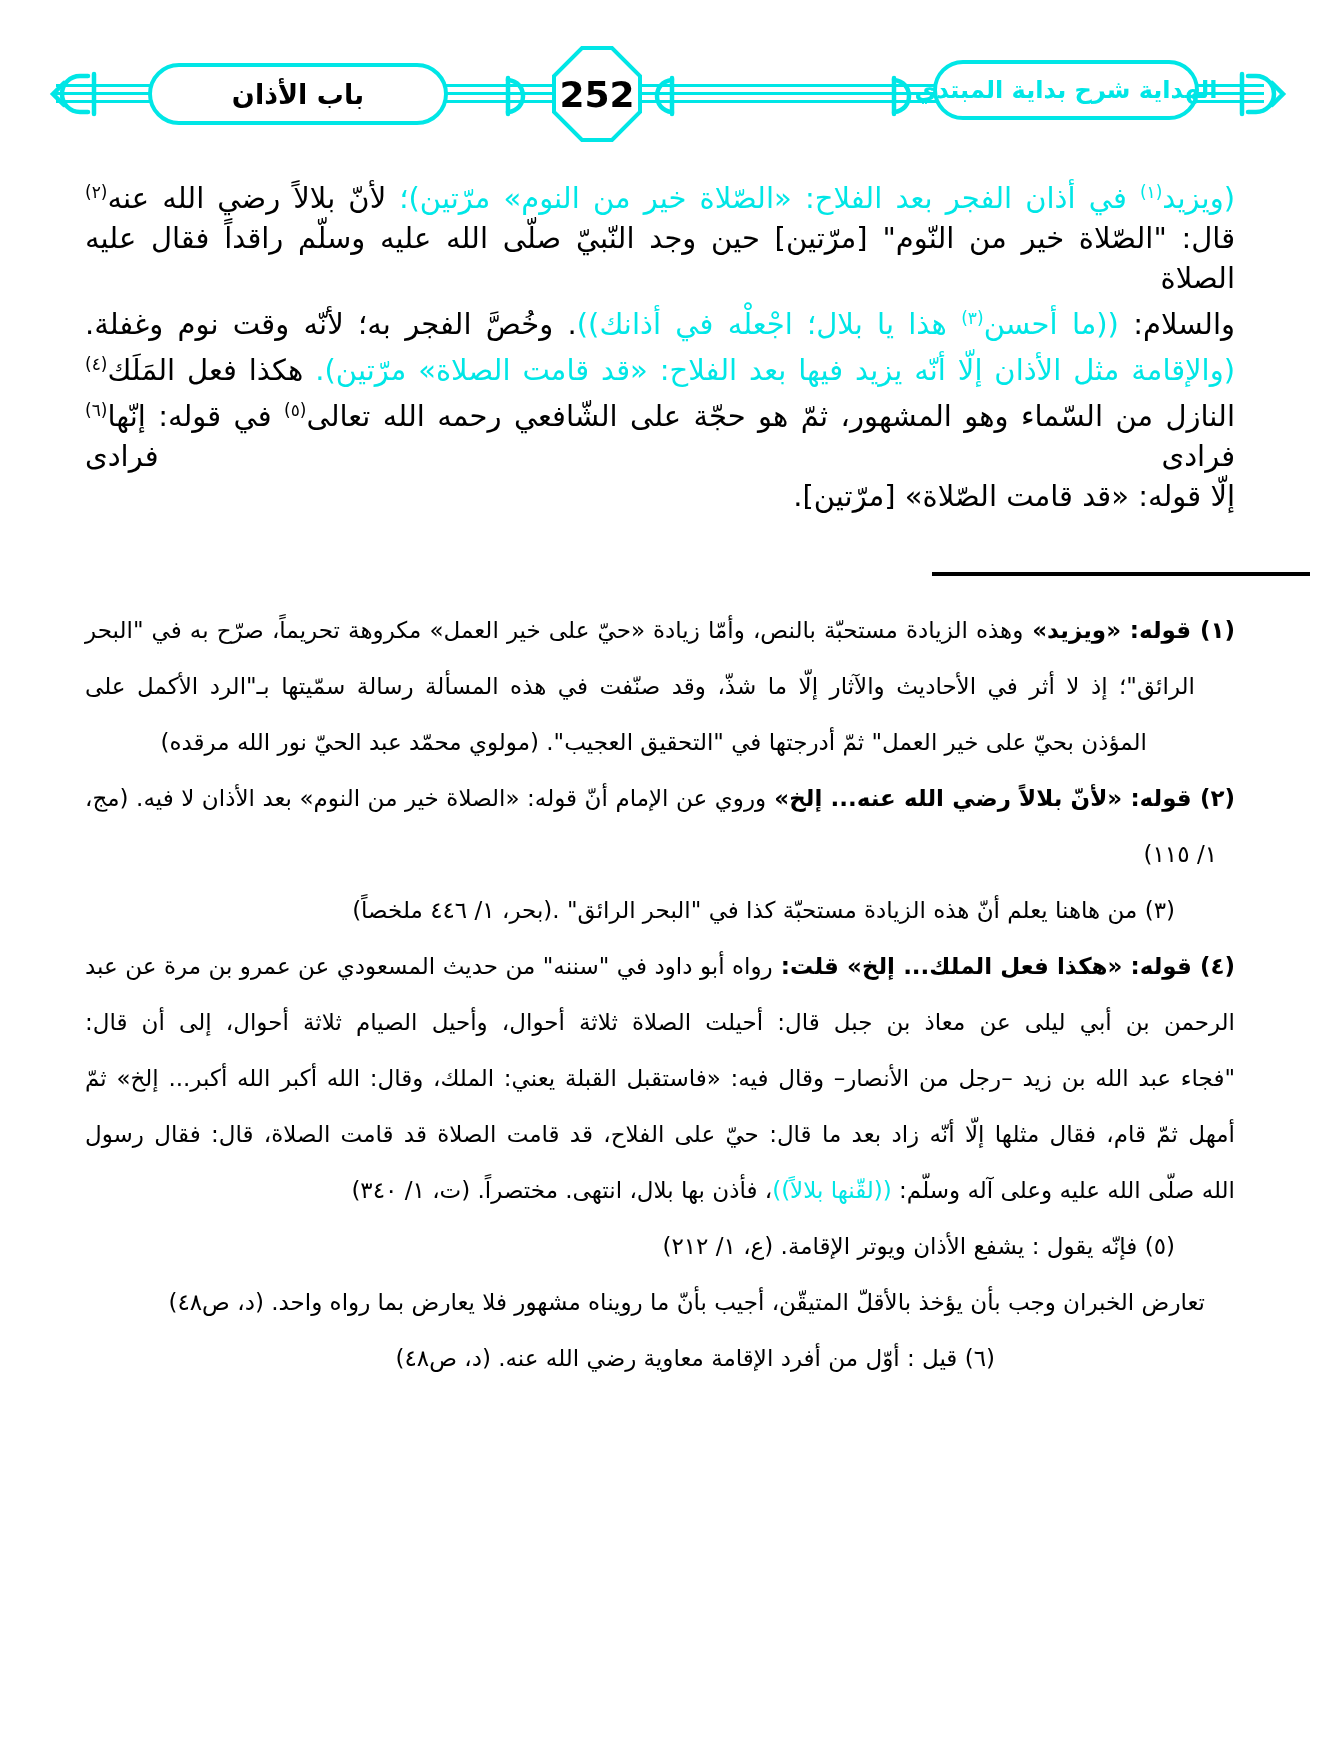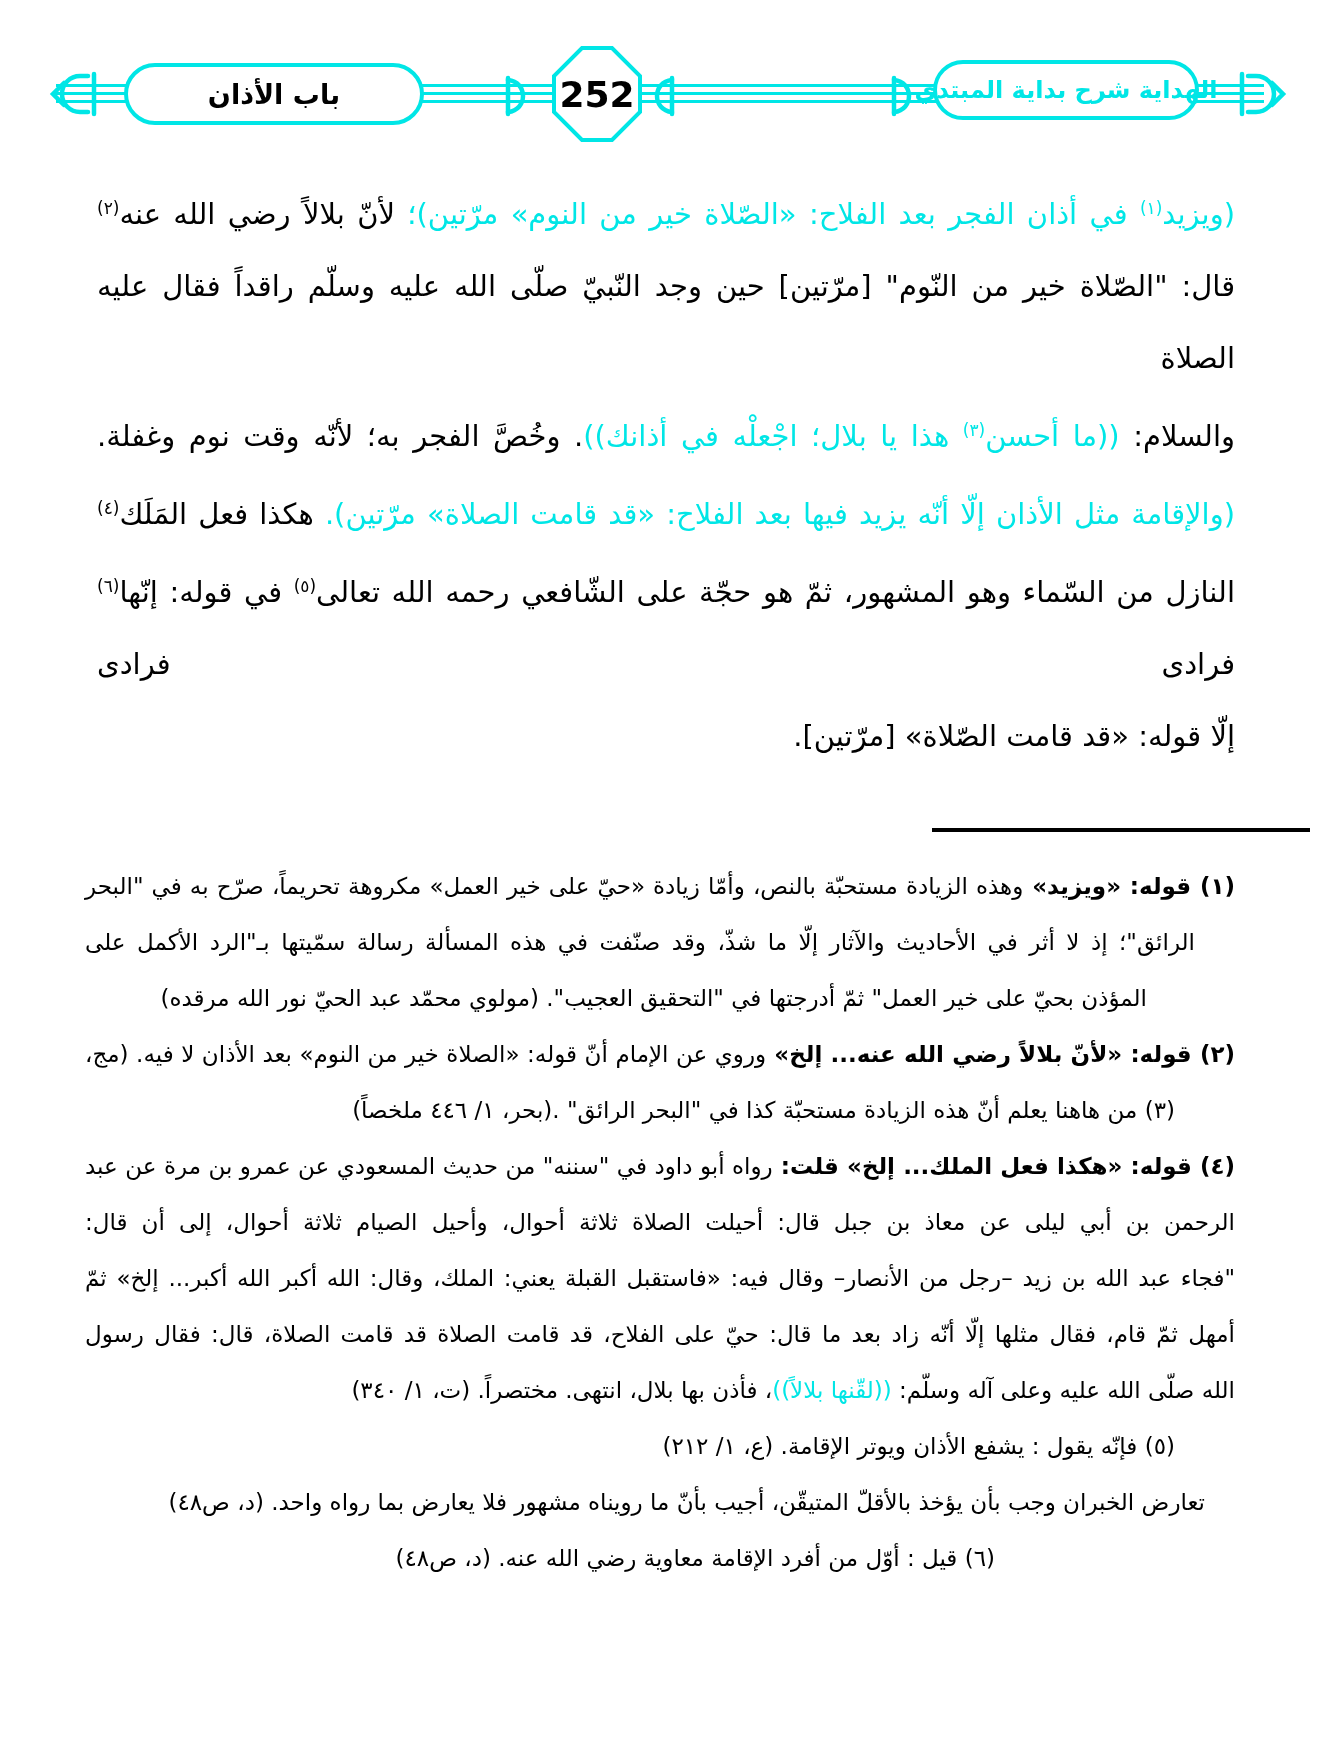--- a/index.html
+++ b/index.html
@@ -10,38 +10,38 @@
   
   .band { position:relative; height:112px; }
   header.band { margin-top:38px; }
   .band-lines { position:absolute; left:56px; right:56px; top:46px; height:19px;
     background:linear-gradient(to bottom,
       var(--accent) 0 3px, transparent 3px 8px,
       var(--accent) 8px 11px, transparent 11px 16px,
       var(--accent) 16px 19px); }
   .capsule { position:absolute; background:#fff; border:4px solid var(--accent);
     display:flex; align-items:center; justify-content:center; box-sizing:border-box; }
-  .chapter-capsule { left:124px; top:25px; width:300px; height:62px; border-radius:34px; }
+  .chapter-capsule { left:148px; top:25px; width:300px; height:62px; border-radius:34px; }
   .chapter-capsule span { font-weight:bold; font-size:27px; color:#000; }
   .title-capsule { left:933px; top:22px; width:266px; height:60px; border-radius:36px; }
   .title-capsule span { font-weight:bold; font-size:24px; color:var(--accent); white-space:nowrap; }
   .badge { position:absolute; }
   .badge svg { position:absolute; left:0; top:0; }
   .badge .num { position:absolute; left:0; top:0; right:0; bottom:0;
     display:flex; align-items:center; justify-content:center; color:#000; }
   .header-badge { left:550px; top:8px; width:94px; height:96px; }
   .header-badge .num { font-size:36px; font-weight:600; }
   .orn, .clamp { position:absolute; }
   .orn path, .clamp path { stroke:var(--accent); stroke-width:4.5; fill:none; stroke-linecap:round; }
   .flip { transform:scaleX(-1); }
 
   
   main.body-text { margin:22px 85px 0 85px; }
   .line { color:#000; }
-  main.body-text .line { font-size:29px; line-height:72px;margin-left:12px; }
+  main.body-text .line { font-size:29px; line-height:40px; }
   #footnotes { margin:26px 85px 0 85px; }
   #footnotes .line { font-size:23px; line-height:56px; }
   .j { text-align:justify; text-align-last:justify; text-justify:inter-word; }
   .r { text-align:right; }
   .accent { color:var(--accent); }
   .b { font-weight:bold; }
   main.body-text .sup { font-size:17px; vertical-align:10px; }
   .fn-sep { width:378px; height:4px; background:#000; margin:56px 10px 0 auto; }
 </style>
 </head>
@@ -104,20 +104,21 @@
       <div class="line r"><span>إلّا قوله: «قد قامت الصّلاة» [مرّتين].</span></div>
     </main>
 
   <div class="fn-sep"></div>
 
   <section id="footnotes">
       <div class="line j"><span class="b">(١) قوله: «ويزيد» </span><span>وهذه الزيادة مستحبّة بالنص، وأمّا زيادة «حيّ على خير العمل» مكروهة تحريماً، صرّح به في "البحر</span></div>
       <div class="line j" style="padding-right: 40px;"><span>الرائق"؛ إذ لا أثر في الأحاديث والآثار إلّا ما شذّ، وقد صنّفت في هذه المسألة رسالة سمّيتها بـ"الرد الأكمل على</span></div>
       <div class="line r" style="padding-right: 88px;"><span>المؤذن بحيّ على خير العمل" ثمّ أدرجتها في "التحقيق العجيب". (مولوي محمّد عبد الحيّ نور الله مرقده)</span></div>
       <div class="line j"><span class="b">(٢) قوله: «لأنّ بلالاً رضي الله عنه... إلخ» </span><span>وروي عن الإمام أنّ قوله: «الصلاة خير من النوم» بعد الأذان لا فيه. (مج،</span></div>
+      <div class="line r" style="padding-right: 18px;"><span>١/ ١١٥)</span></div>
       <div class="line r" style="padding-right: 60px;"><span>(٣) من هاهنا يعلم أنّ هذه الزيادة مستحبّة كذا في "البحر الرائق" .(بحر، ١/ ٤٤٦ ملخصاً)</span></div>
       <div class="line j"><span class="b">(٤) قوله: «هكذا فعل الملك... إلخ» قلت: </span><span>رواه أبو داود في "سننه" من حديث المسعودي عن عمرو بن مرة عن عبد</span></div>
       <div class="line j"><span>الرحمن بن أبي ليلى عن معاذ بن جبل قال: أحيلت الصلاة ثلاثة أحوال، وأحيل الصيام ثلاثة أحوال، إلى أن قال:</span></div>
       <div class="line j"><span>"فجاء عبد الله بن زيد –رجل من الأنصار– وقال فيه: «فاستقبل القبلة يعني: الملك، وقال: الله أكبر الله أكبر... إلخ» ثمّ</span></div>
       <div class="line j"><span>أمهل ثمّ قام، فقال مثلها إلّا أنّه زاد بعد ما قال: حيّ على الفلاح، قد قامت الصلاة قد قامت الصلاة، قال: فقال رسول</span></div>
       <div class="line r"><span>الله صلّى الله عليه وعلى آله وسلّم: </span><span class="accent">((لقّنها بلالاً))</span><span>، فأذن بها بلال، انتهى. مختصراً. (ت، ١/ ٣٤٠)</span></div>
       <div class="line r" style="padding-right: 60px;"><span>(٥) فإنّه يقول : يشفع الأذان ويوتر الإقامة. (ع، ١/ ٢١٢)</span></div>
       <div class="line r" style="padding-right: 30px; text-align: right;"><span>تعارض الخبران وجب بأن يؤخذ بالأقلّ المتيقّن، أجيب بأنّ ما رويناه مشهور فلا يعارض بما رواه واحد. (د، ص٤٨)</span></div>
       <div class="line r" style="padding-right: 240px;"><span>(٦) قيل : أوّل من أفرد الإقامة معاوية رضي الله عنه. (د، ص٤٨)</span></div>
     </section>

